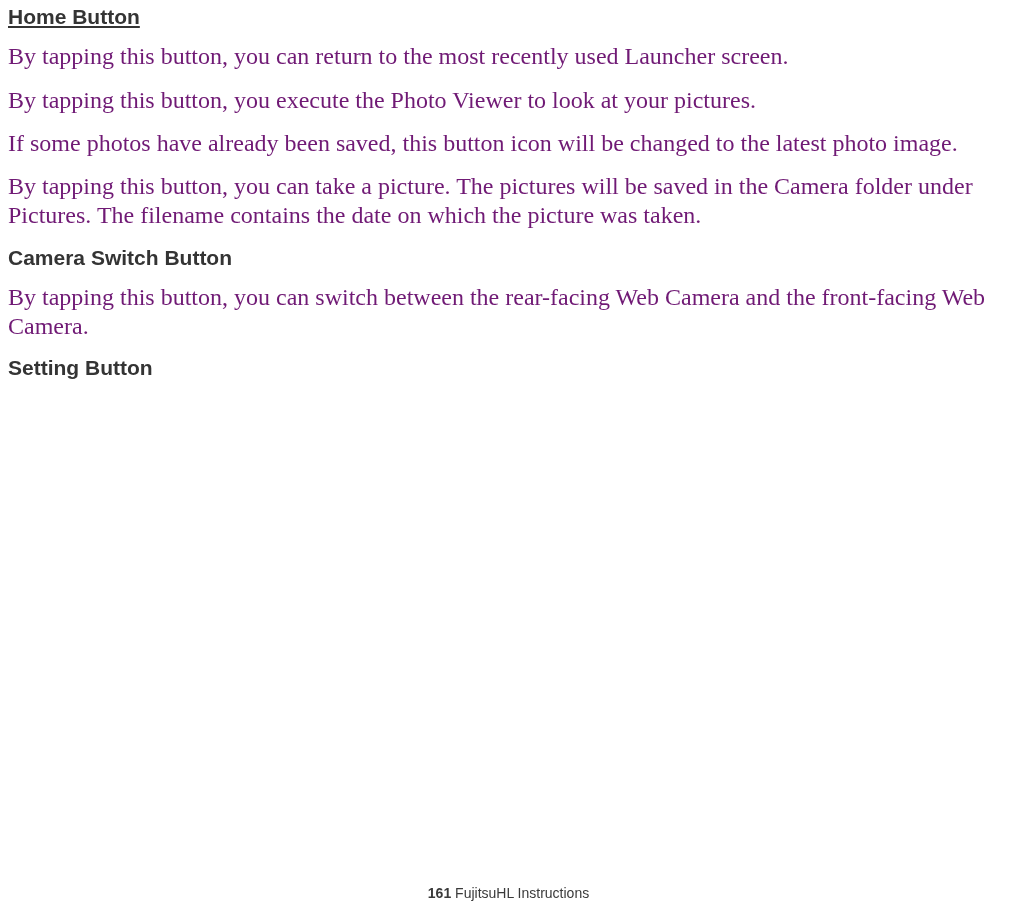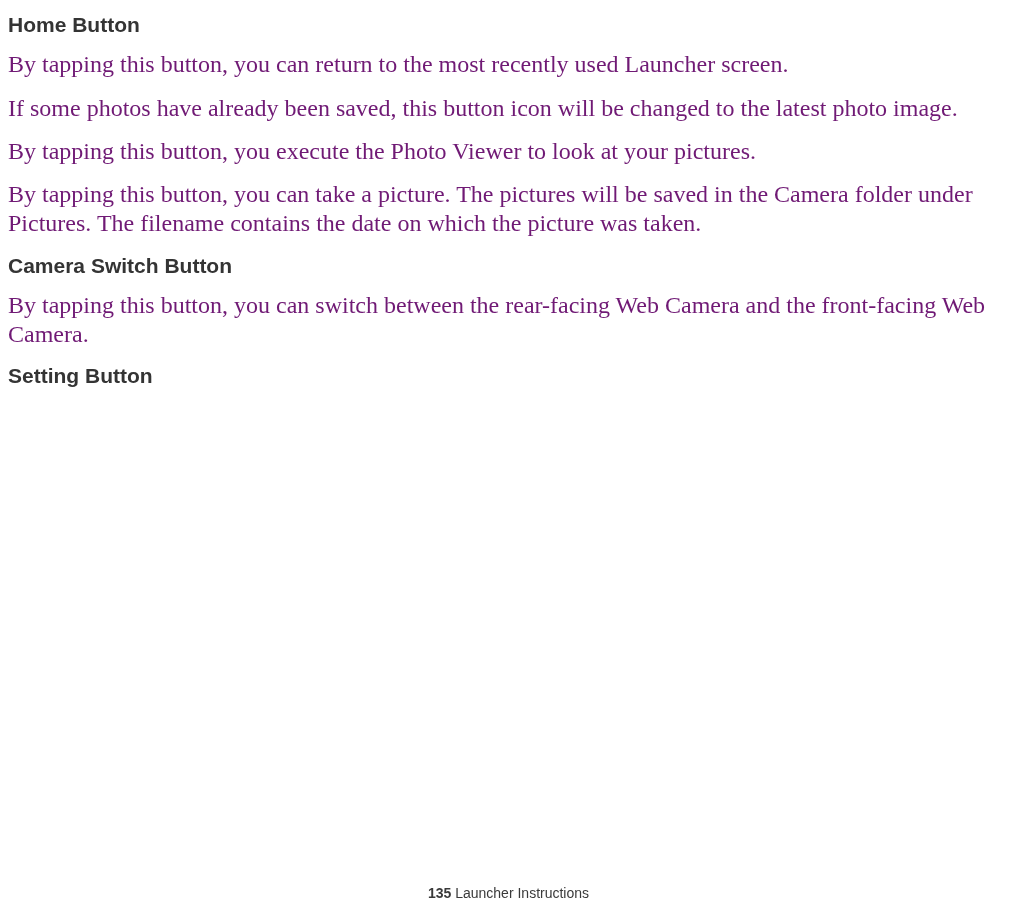--- a/index.html
+++ b/index.html
@@ -21,21 +21,22 @@
     h2.section-heading {
       font-family: Arial, Helvetica, sans-serif;
       font-weight: bold;
       font-size: 21px;
       color: #343434;
       margin-top: 4px;
       margin-bottom: 12px;
       line-height: 1.25;
     }
     h2.section-heading.first {
-      margin-top: 12px;
+      margin-top: 4px;
+      text-decoration: underline;
     }
     p.body-text {
       font-family: "Times New Roman", Times, serif;
       font-size: 24px;
       color: #701a75;
       line-height: 1.22;
       margin-bottom: 14px;
     }
     .footer {
       position: absolute;
@@ -52,27 +53,27 @@
     }
   </style>
 </head>
 <body>
 
 <div class="page">
 
   <h2 class="section-heading first">Home Button</h2>
   <p class="body-text">By tapping this button, you can return to the most recently used Launcher screen.</p>
 
+  <p class="body-text">By tapping this button, you execute the Photo Viewer to look at your pictures.</p>
   <p class="body-text">If some photos have already been saved, this button icon will be changed to the latest photo image.</p>
-  <p class="body-text">By tapping this button, you execute the Photo Viewer to look at your pictures.</p>
 
   <p class="body-text">By tapping this button, you can take a picture. The pictures will be saved in the Camera folder under Pictures. The filename contains the date on which the picture was taken.</p>
 
   <h2 class="section-heading">Camera Switch Button</h2>
   <p class="body-text">By tapping this button, you can switch between the rear-facing Web Camera and the front-facing Web Camera.</p>
 
   <h2 class="section-heading">Setting Button</h2>
 
 </div>
 
 <div class="footer">
-  <span class="page-num">135</span><span> Launcher Instructions</span>
+  <span class="page-num">161</span><span> FujitsuHL Instructions</span>
 </div>
 
 </body></html>

